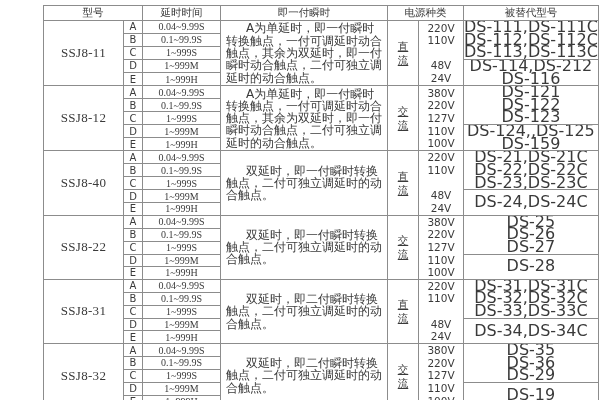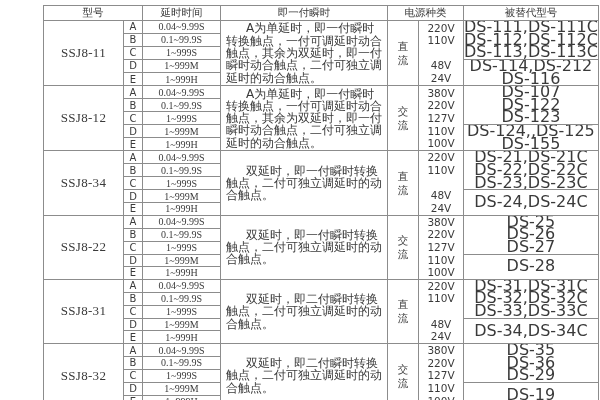--- a/index.html
+++ b/index.html
@@ -24,21 +24,21 @@
   tr.row { height:12.65px; }
   th { font-size:10.5px; }
   td { font-size:10.5px; }
   td.model { font-size:13px; letter-spacing:0.3px;font-family:Liberation Serif, serif; }
   td.letter { font-size:10px; }
   td.delay { font-size:10px;font-family:Liberation Serif, serif; }
   td.contact { text-align:left; padding:0 5px; }
   .c-line { font-size:12px; line-height:12.3px; white-space:nowrap; }
   .c-first { text-indent:20px; }
   td.pk-cell { padding:0; }
-  .pk { width:12px; margin:8px auto; word-break:break-all; line-height:14px; font-size:10.5px; }
+  .pk { width:12px; margin:8px auto; word-break:break-all; line-height:14px; font-size:10.5px;text-decoration:underline; }
   .v-slot { height:12.65px; line-height:12.65px; font-size:10.5px; }
   .rep-line { height:12.65px; line-height:12.65px; font-size:16px; white-space:nowrap; }
 </style>
 </head>
 <body>
 
 <div class="table-wrap">
   <table id="spec-table">
     <colgroup>
       <col style="width:80px">
@@ -123,47 +123,47 @@
             <div class="pk">交流</div>
           </td>
           <td rowspan="5">
             <div class="v-slot">380V</div>
             <div class="v-slot">220V</div>
             <div class="v-slot">127V</div>
             <div class="v-slot">110V</div>
             <div class="v-slot">100V</div>
           </td>
           <td rowspan="3">
-            <div class="rep-line">DS-107</div>
+            <div class="rep-line">DS-121</div>
             <div class="rep-line">DS-122</div>
             <div class="rep-line">DS-123</div>
           </td>
         </tr>
         <tr class="row">
           <td class="letter">B</td>
           <td class="delay">0.1~99.9S</td>
         </tr>
         <tr class="row">
           <td class="letter">C</td>
           <td class="delay">1~999S</td>
         </tr>
         <tr class="row">
           <td class="letter">D</td>
           <td class="delay">1~999M</td>
           <td rowspan="2">
             <div class="rep-line">DS-124,,DS-125</div>
-            <div class="rep-line">DS-155</div>
-          </td>
-        </tr>
-        <tr class="row">
-          <td class="letter">E</td>
-          <td class="delay">1~999H</td>
-        </tr>
-        <tr class="row">
-          <td class="model" rowspan="5">SSJ8-34</td>
+            <div class="rep-line">DS-159</div>
+          </td>
+        </tr>
+        <tr class="row">
+          <td class="letter">E</td>
+          <td class="delay">1~999H</td>
+        </tr>
+        <tr class="row">
+          <td class="model" rowspan="5">SSJ8-40</td>
           <td class="letter">A</td>
           <td class="delay">0.04~9.99S</td>
           <td class="contact" rowspan="5">
             <div>
               <div class="c-line c-first">双延时，即一付瞬时转换</div>
               <div class="c-line">触点，二付可独立调延时的动</div>
               <div class="c-line">合触点。</div>
             </div>
           </td>
           <td class="pk-cell" rowspan="5">

